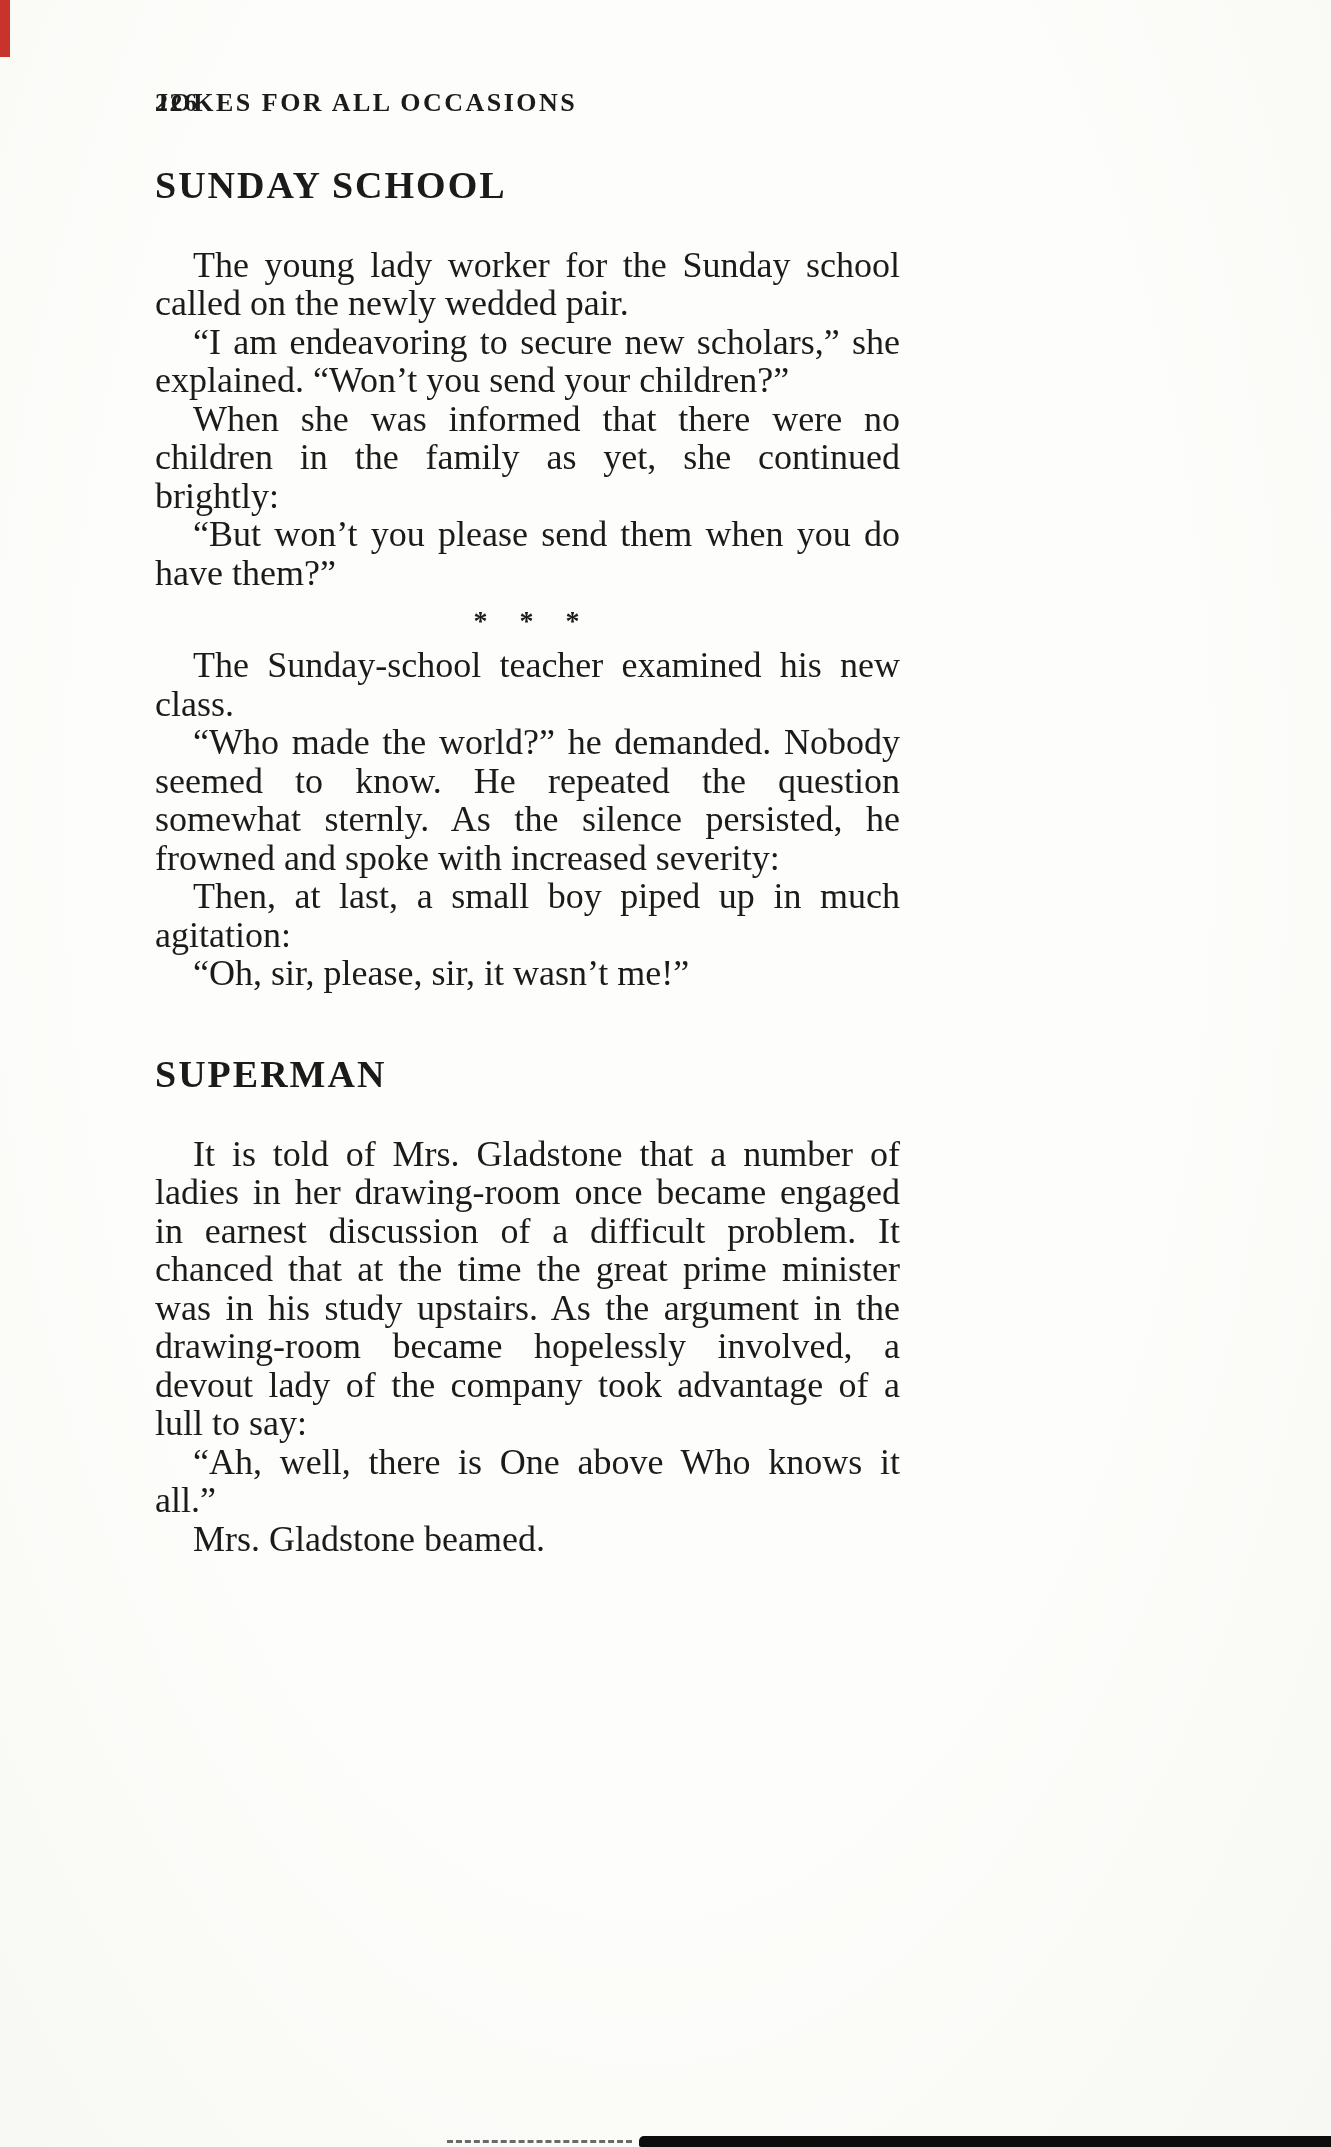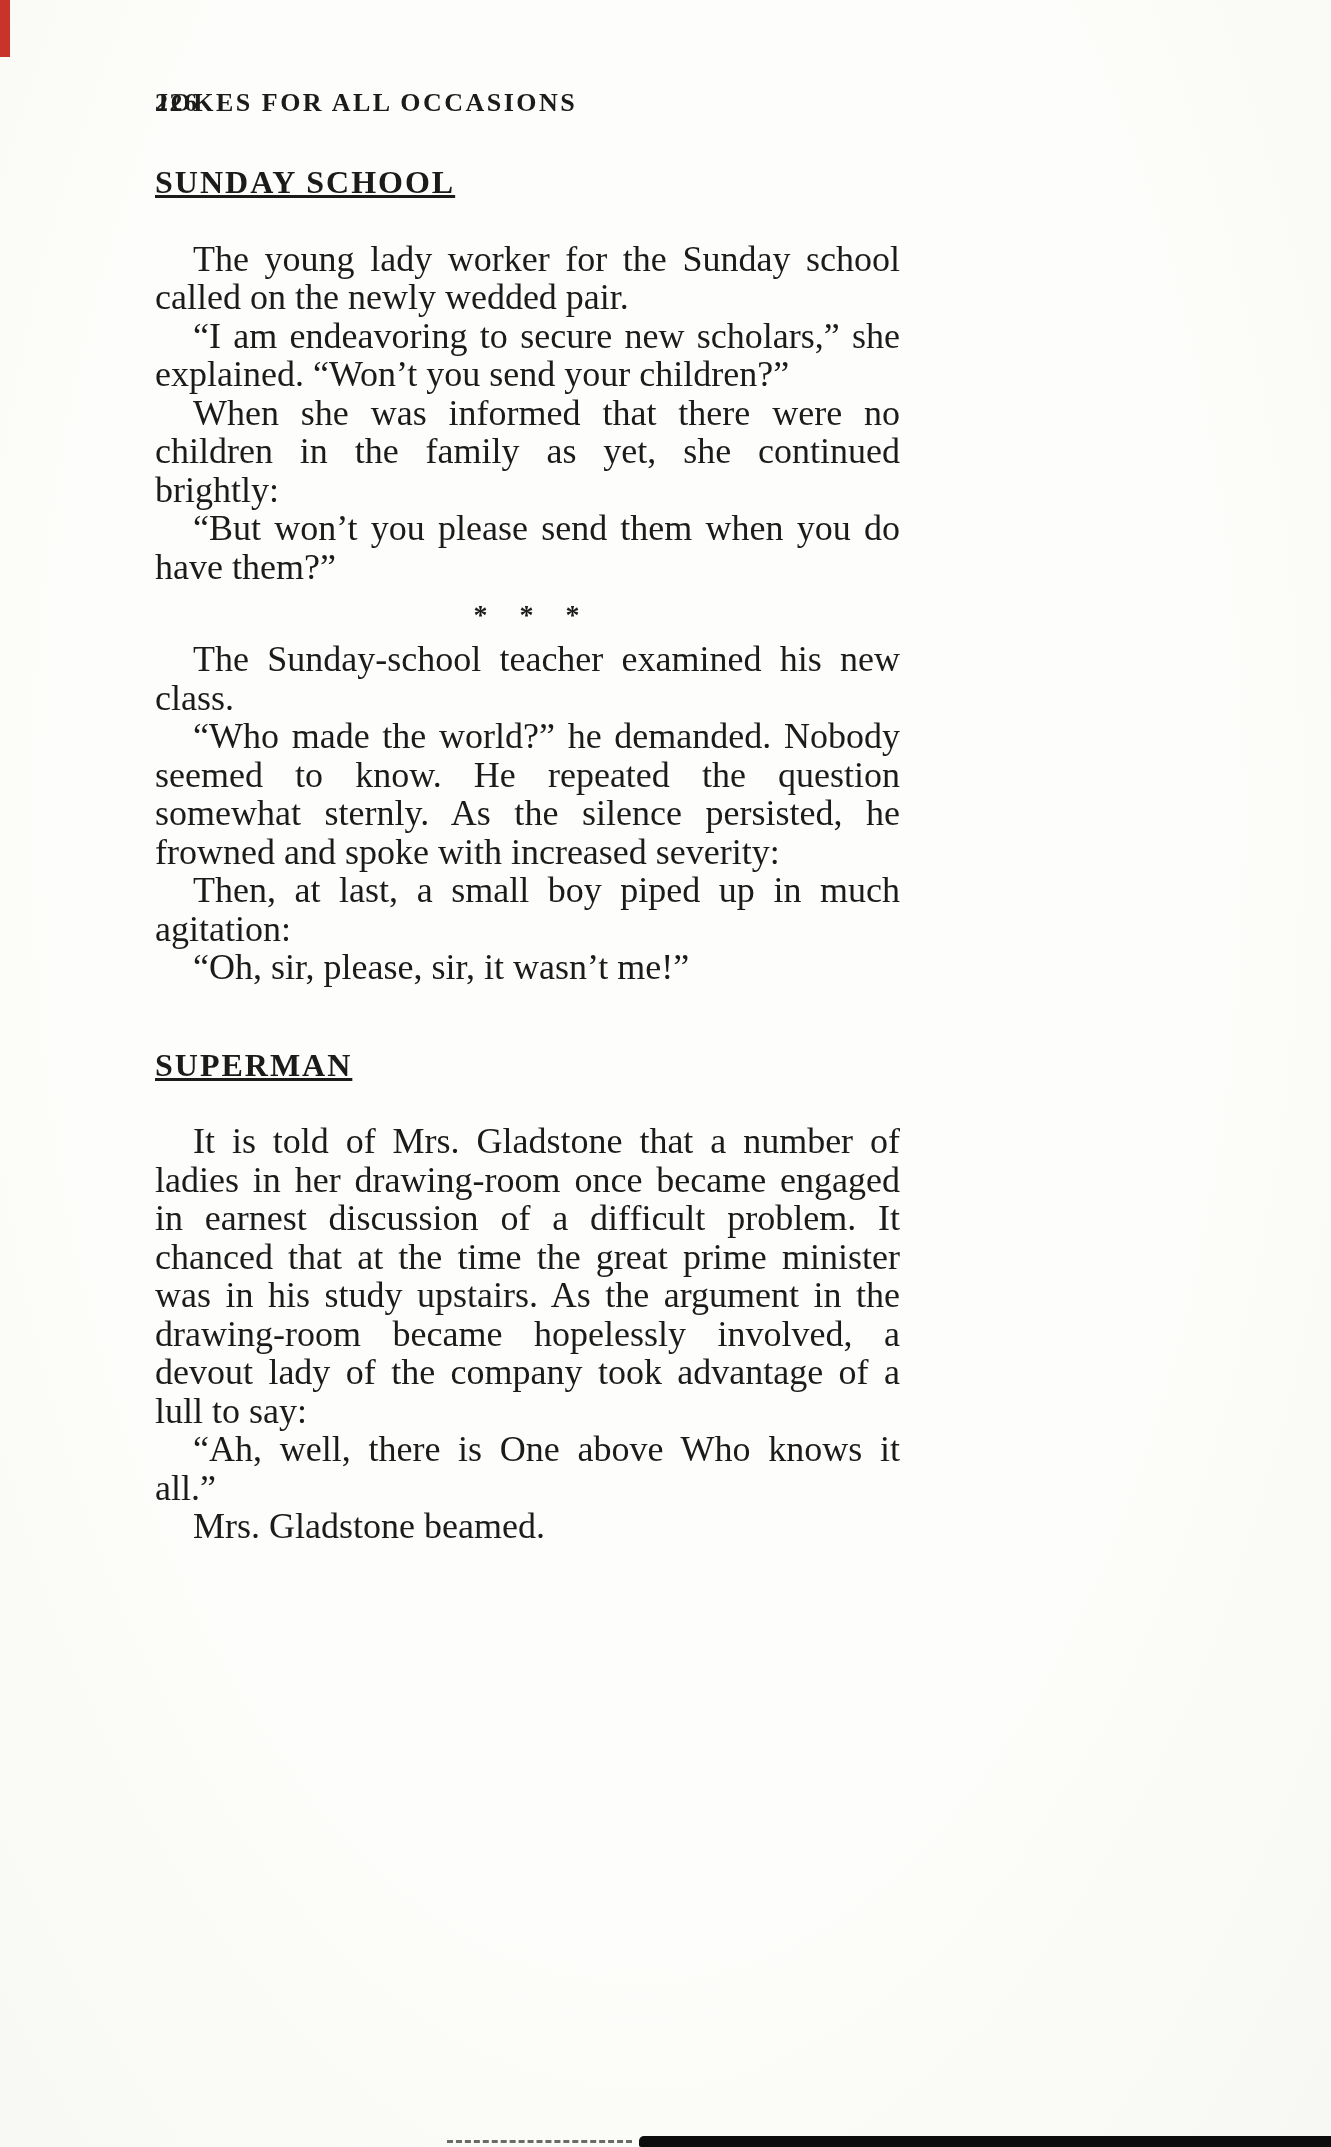--- a/index.html
+++ b/index.html
@@ -33,25 +33,24 @@
     left: 0; top: 0;
   }
   .running-title {
     display: block;
     text-align: left;
     letter-spacing: 2.5px;
   }
 
   h1.section-heading {
     margin: 44px 0 40px 0;
-    font-size: 32px;
+    font-size: 38px;
     font-weight: 700;
     letter-spacing: 2px;
     line-height: 1.05;
-    text-decoration: underline;
   }
   h1.superman { margin-top: 62px; }
 
   p.body-para {
     margin: 0;
     font-size: 36px;
     line-height: 38.5px;
     text-align: justify;
     text-indent: 38px;
   }

